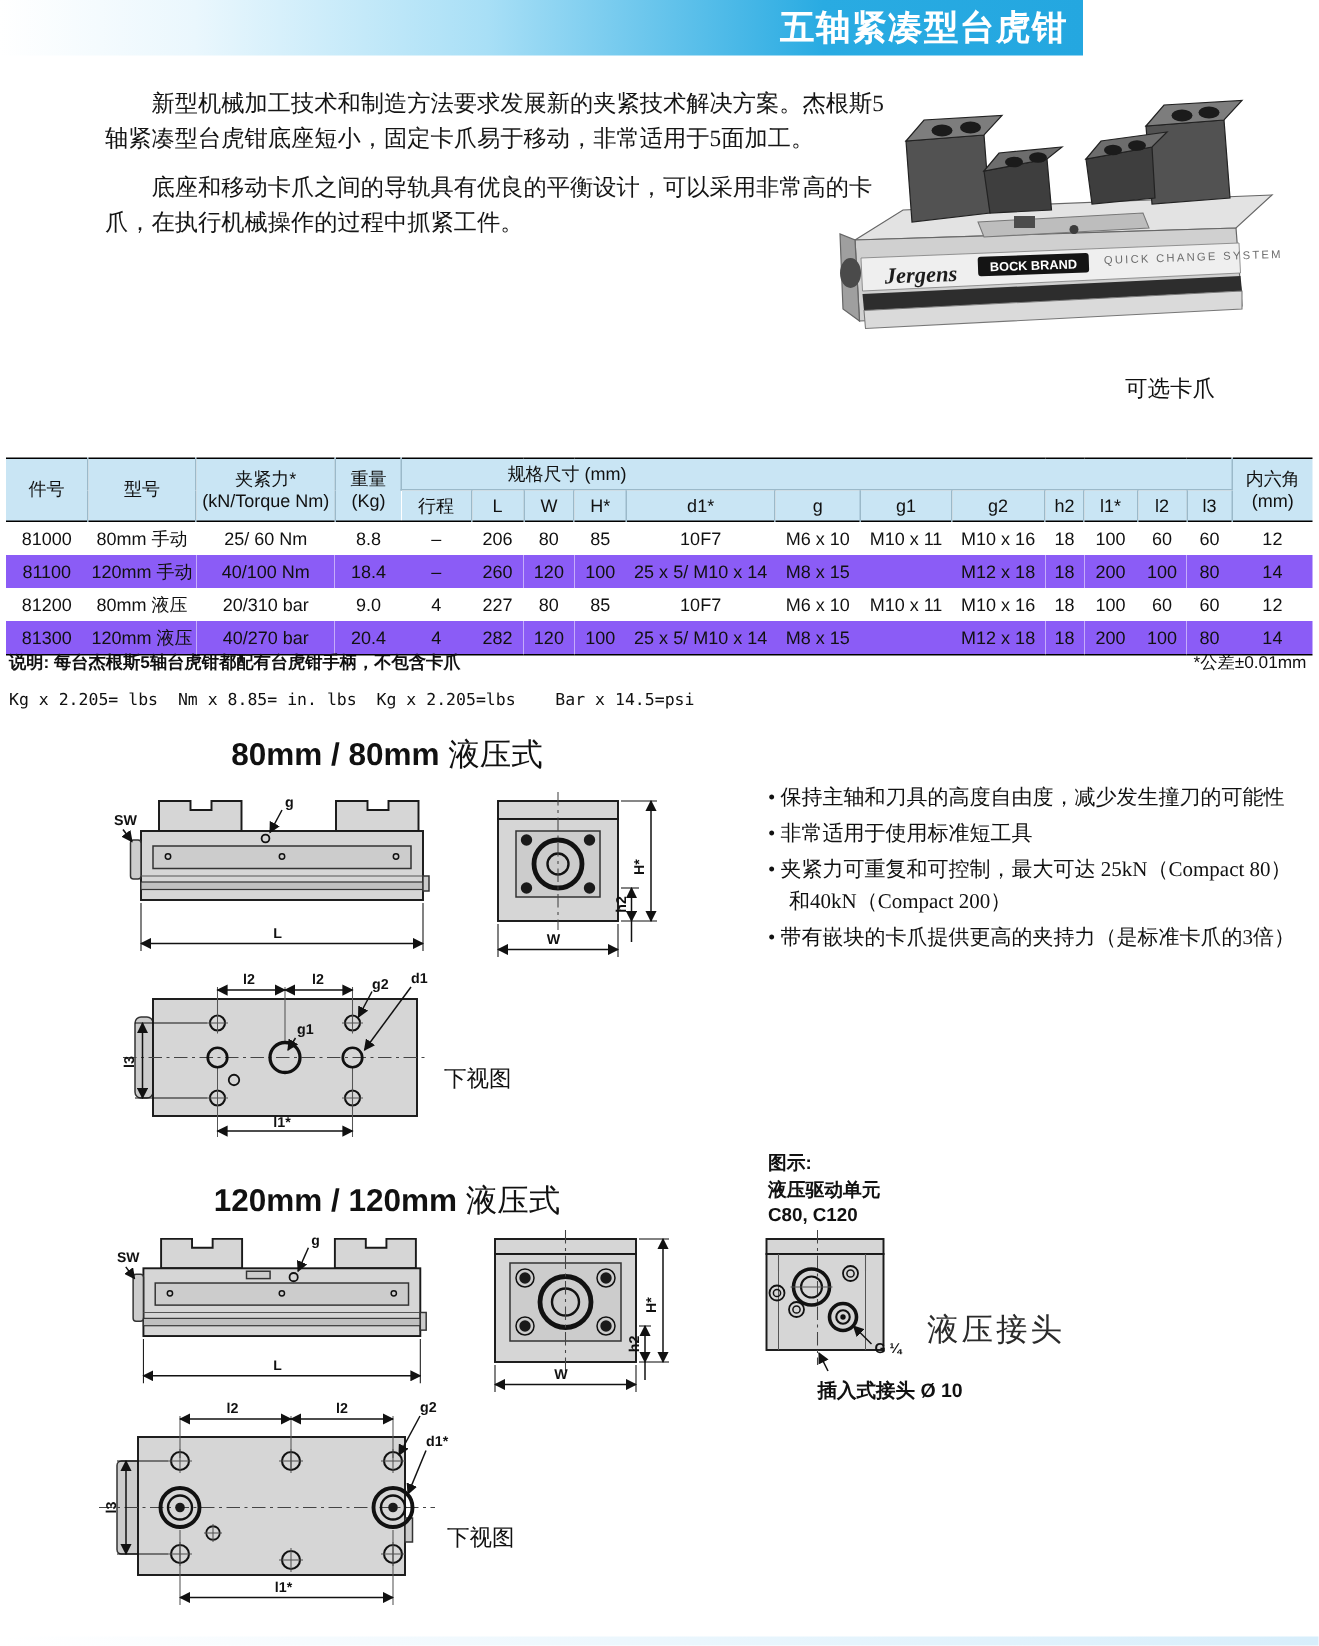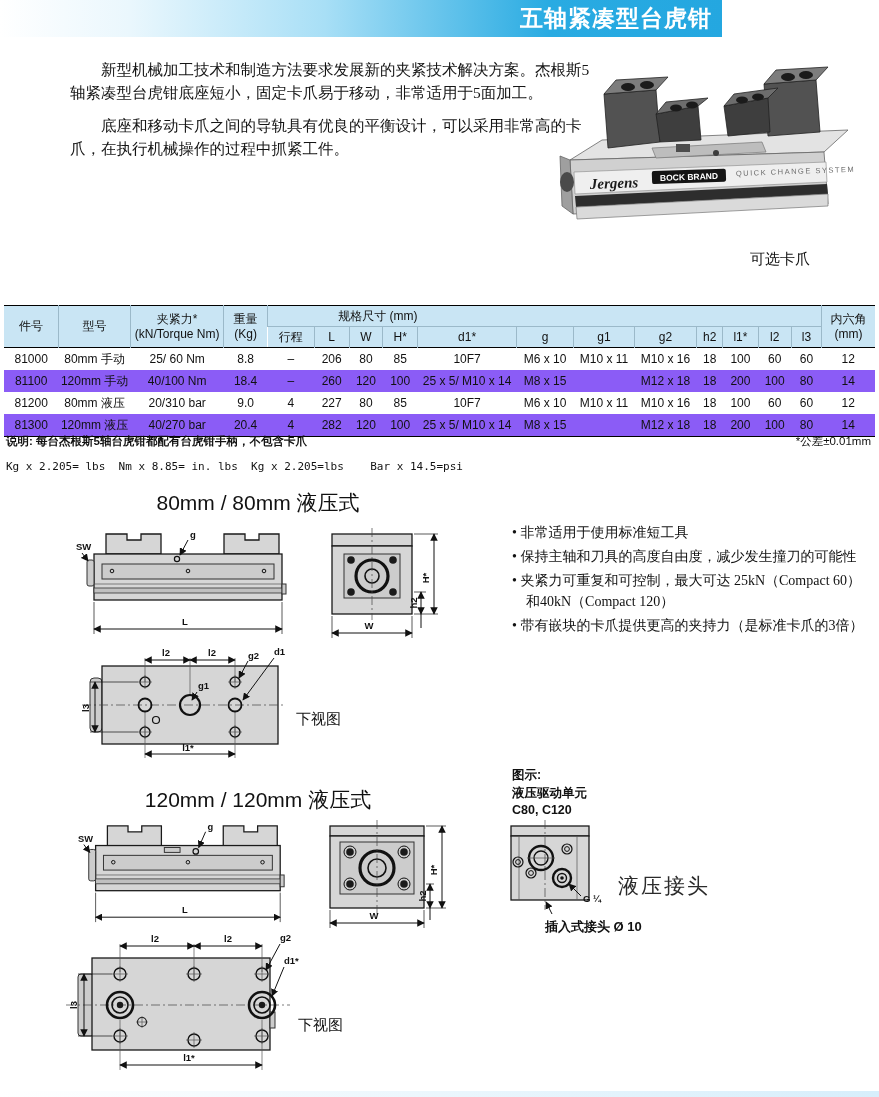--- a/index.html
+++ b/index.html
@@ -38,21 +38,21 @@
   .th2{display:block;line-height:1.25;}
 
   
   .remark{position:absolute;left:6px;top:434px;font-size:11.5px;font-weight:bold;}
   .tolerance{position:absolute;right:8px;top:434px;font-size:11.5px;}
   .conversions{position:absolute;left:6px;top:460px;font-size:11px;
     font-family:"DejaVu Sans Mono",monospace;white-space:pre;}
 
   
   .sec-title{position:absolute;width:340px;text-align:center;font-size:21px;}
-  .sec-title .lat{font-weight:normal;font-family:"Liberation Sans",sans-serif;}
+  .sec-title .lat{font-weight:bold;font-family:"Liberation Sans",sans-serif;}
   .sec-title .cn{font-weight:normal;font-family:"Liberation Serif",serif;}
   #sec1-title{left:88px;top:489px;}
   #sec2-title{left:88px;top:786px;}
 
   
   svg .body{fill:#d6d6d6;stroke:#1a1a1a;stroke-width:1.3;}
   svg .part{fill:#cccccc;stroke:#333;stroke-width:1;}
   svg .dim{stroke:#111;stroke-width:1;fill:none;}
   svg .ext{stroke:#111;stroke-width:0.7;fill:none;}
   svg .thin{stroke:#555;stroke-width:0.7;fill:none;}
@@ -383,23 +383,23 @@
   <text class="dlab" x="120" y="43">g1</text>
   <line class="dim" x1="119" y1="46" x2="114" y2="54" marker-end="url(#ab1)"></line>
   <text class="dlab" x="170" y="13">g2</text>
   <line class="dim" x1="170" y1="15" x2="161" y2="32" marker-end="url(#ab1)"></line>
   <text class="dlab" x="196" y="9">d1</text>
   <line class="dim" x1="196" y1="12" x2="165" y2="54" marker-end="url(#ab1)"></line>
 </svg>
 <div class="view-caption" id="cap1">下视图</div>
 
 <ul class="features">
+    <li>保持主轴和刀具的高度自由度，减少发生撞刀的可能性</li>
     <li>非常适用于使用标准短工具</li>
-    <li>保持主轴和刀具的高度自由度，减少发生撞刀的可能性</li>
-    <li>夹紧力可重复和可控制，最大可达 25kN（Compact 60）和40kN（Compact 120）</li>
+    <li>夹紧力可重复和可控制，最大可达 25kN（Compact 80）和40kN（Compact 200）</li>
     <li>带有嵌块的卡爪提供更高的夹持力（是标准卡爪的3倍）</li>
   </ul>
 
 <div class="sec-title" id="sec2-title">
   <span class="lat">120mm / 120mm</span>
   <span class="cn">液压式</span>
 </div>
 
 <svg style="position:absolute;left:76px;top:820px;" width="214" height="108" viewBox="0 0 214 110">
   <defs>

